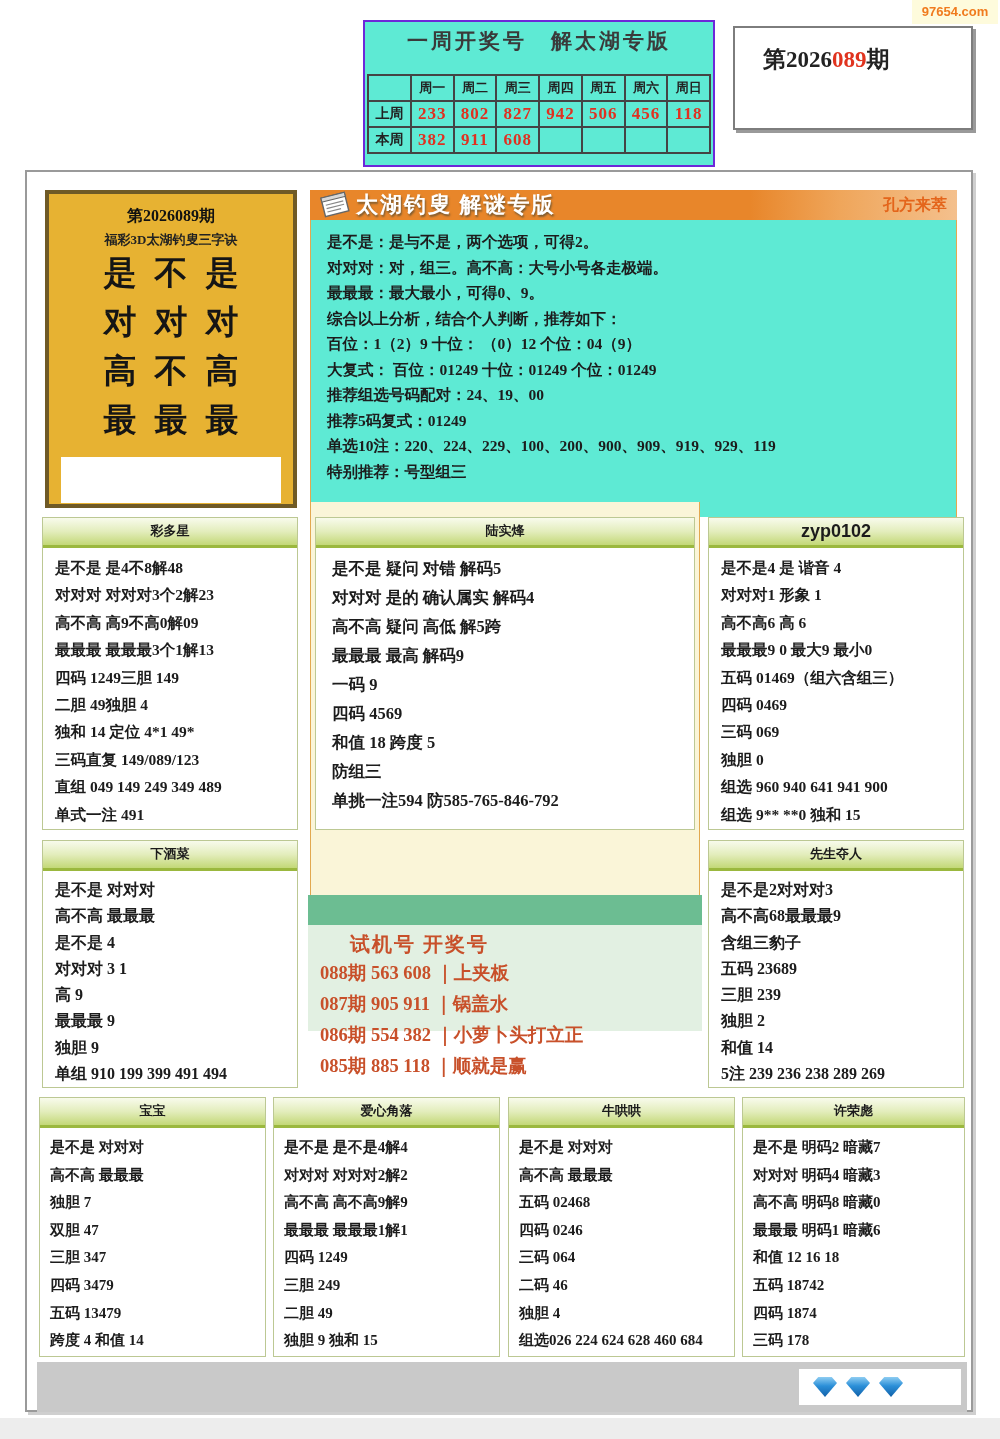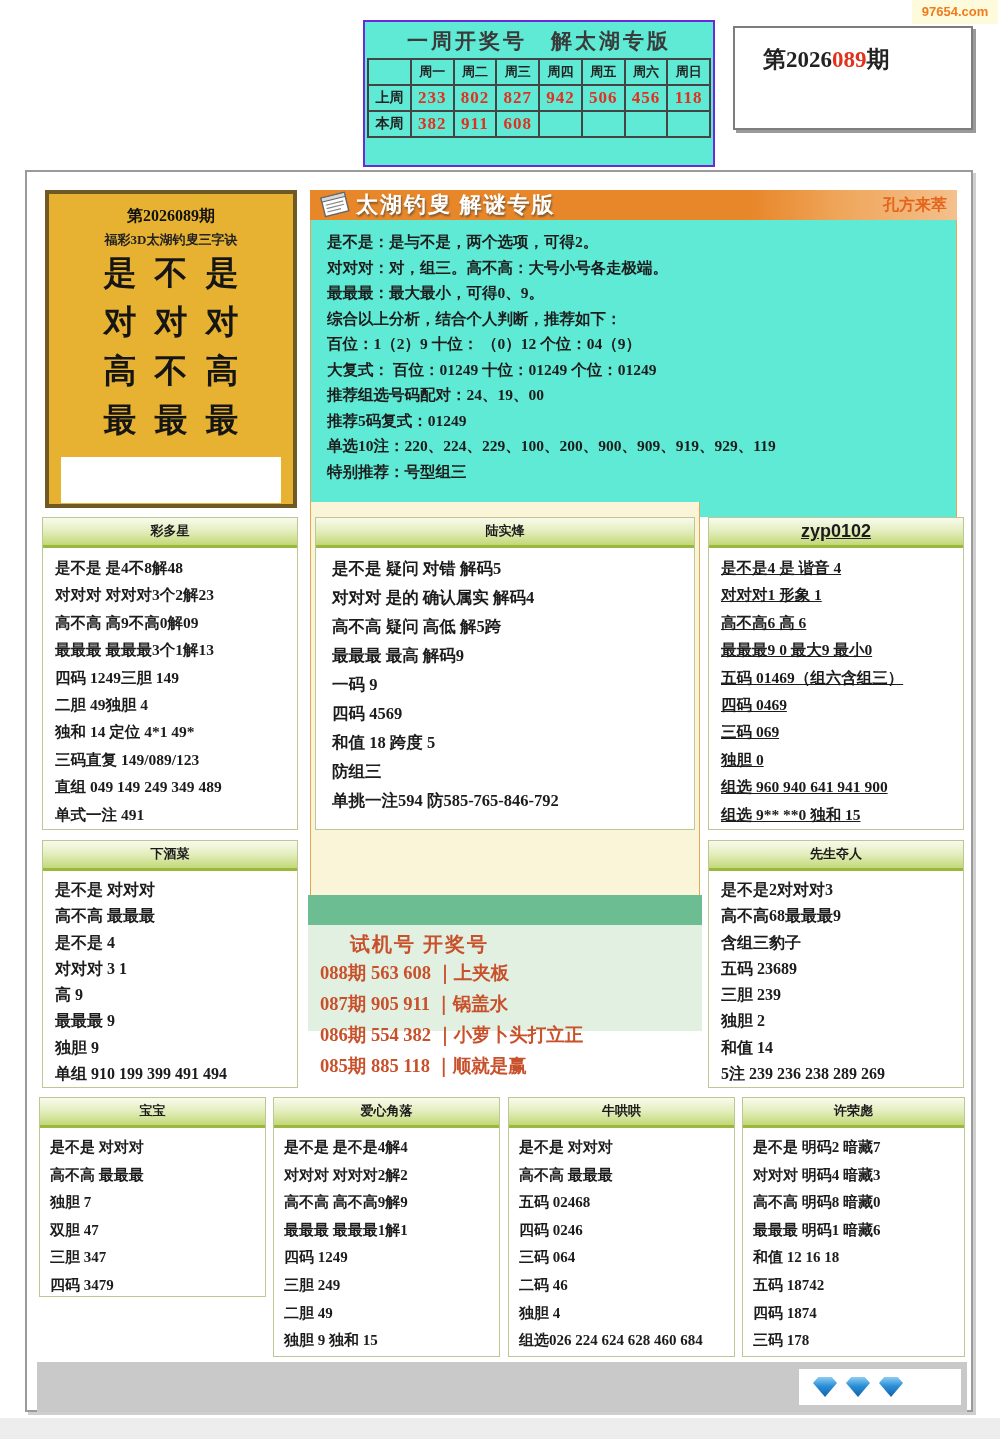--- a/index.html
+++ b/index.html
@@ -9,21 +9,21 @@
   }
   .abs{position:absolute;box-sizing:border-box;}
 
   
   .watermark{right:2px;top:0;width:86px;height:24px;background:#FEFBDC;
     color:#F07B1E;font:bold 13px "Liberation Sans",sans-serif;line-height:24px;text-align:center;}
 
   
   .weekbox{left:363px;top:20px;width:352px;height:147px;border:2px solid #6d28d9;background:#5eead4;}
   .weekbox .wtitle{height:36px;line-height:38px;text-align:center;font-weight:bold;font-size:21px;color:#3a3a3a;letter-spacing:3px;}
-  table.week{border-collapse:collapse;width:344px;margin:0 2px;}
+  table.week{border-collapse:collapse;width:344px;margin:16px 2px;}
   table.week td,table.week th{border:2px solid #444;padding:0;text-align:center;height:24px;}
   table.week th{font-size:13px;font-weight:bold;color:#222;width:40px;}
   table.week td.lbl{font-size:14px;font-weight:bold;color:#222;}
   table.week td.num{font-size:17px;font-weight:bold;color:#E03020;letter-spacing:1px;}
 
   
   .issuebox{left:733px;top:26px;width:240px;height:104px;border:2px solid #7d7d7d;background:#fff;
     box-shadow:3px 3px 0 #9a9a9a;padding:16px 0 0 28px;font-size:23px;font-weight:bold;color:#222;}
   .issuebox .hl{color:#E0331E;}
 
@@ -57,37 +57,37 @@
   .panel{position:absolute;border:1px solid #BCC893;background:#fff;box-sizing:border-box;overflow:hidden;}
   .p-head{height:30px;line-height:26px;text-align:center;font-weight:bold;font-size:13px;color:#1b1b1b;
     background:linear-gradient(180deg,#F8FBEC 0%,#E3EDBC 50%,#C3D877 100%);border-bottom:3px solid #9BB83E;box-sizing:border-box;}
   .p-body{padding:6px 8px 0 12px;font-weight:bold;color:#1c1c1c;overflow:hidden;}
   .pline{white-space:nowrap;}
 
   .caiduoxing{left:15px;top:345px;width:256px;height:313px;}
   .caiduoxing .p-body{font-size:15.5px;line-height:27.4px;}
   .lushifeng{left:288px;top:345px;width:380px;height:313px;}
   .lushifeng .p-body{font-size:16.5px;line-height:29px;padding-left:16px;}
-  .zyp{left:681px;top:345px;width:256px;height:313px;text-decoration:underline;}
+  .zyp{left:681px;top:345px;width:256px;height:313px;}
   .zyp .p-body{font-size:15.5px;line-height:27.4px;}
   .zyp .p-head{font-family:"Liberation Sans",sans-serif;font-size:18px;}
   .xiajiucai{left:15px;top:668px;width:256px;height:248px;}
   .xiajiucai .p-body{font-size:16px;line-height:26.3px;}
   .xiansheng{left:681px;top:668px;width:256px;height:248px;}
   .xiansheng .p-body{font-size:16px;line-height:26.3px;}
 
   
   .greenp{left:281px;top:723px;width:394px;height:136px;background:#E2F0E2;}
   .gp-head{height:30px;background:#6CBD92;}
   .gp-body{padding:5px 0 0 12px;color:#C8502A;font-weight:bold;}
   .gp-title{font-size:20px;letter-spacing:2px;padding-left:30px;line-height:28px;}
   .gp-row{font-size:18.5px;line-height:31px;white-space:nowrap;}
 
   
-  .baobao{left:12px;top:925px;width:227px;height:200px;}
+  .baobao{left:12px;top:925px;width:227px;height:260px;}
   .aixin{left:246px;top:925px;width:227px;height:260px;}
   .niu{left:481px;top:925px;width:227px;height:260px;}
   .xurong{left:715px;top:925px;width:223px;height:260px;}
   .brow .p-body{font-size:15px;line-height:27.6px;padding-left:10px;}
 
   
   .footbar{left:10px;top:1190px;width:930px;height:50px;background:#C9C9C9;}
   .footwhite{position:absolute;left:762px;top:7px;width:162px;height:36px;background:#fff;padding:8px 0 0 14px;box-sizing:border-box;}
   .diamond{display:inline-block;width:24px;height:20px;margin-right:5px;vertical-align:top;
     background:linear-gradient(180deg,#8ecdf2 0%,#2b8fd8 45%,#1160a8 100%);

